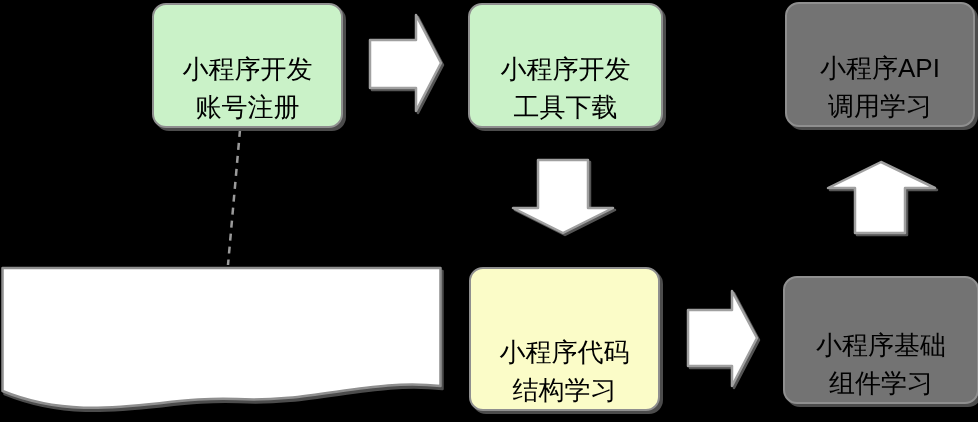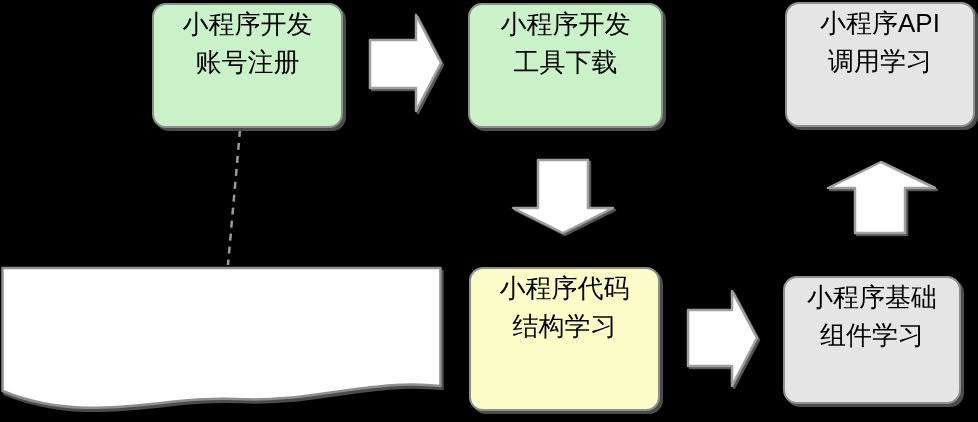--- a/index.html
+++ b/index.html
@@ -21,34 +21,34 @@
     top: 0;
     width: 978px;
     height: 422px;
   }
   .node {
     position: absolute;
     box-sizing: border-box;
     border: 2.5px solid #8f8f8f;
     border-radius: 14px;
     display: flex;
-    align-items: flex-start;
+    align-items: flex-end;
     justify-content: center;
     box-shadow: 3px 3px 0 #4c4c4c;
   }
   .node-label {
     white-space: pre-line;
     text-align: center;
     color: #000000;
     font-size: 26px;
     line-height: 38px;
     font-weight: 500;
   }
   .fill-green  { background: #caf2c8; }
-  .fill-cyan   { background: #e5e5e5; }
+  .fill-cyan   { background: #737373; }
   .fill-yellow { background: #fbfcc8; }
   .note-text {
     position: absolute;
     left: 2px;
     top: 268px;
     width: 438px;
     padding-top: 20px;
     text-align: center;
     white-space: pre-line;
     color: #000000;
@@ -109,19 +109,19 @@
   <div class="node fill-cyan" style="left:785px; top:2px; width:190px; height:125px;">
     <span class="node-label">小程序API
 调用学习</span>
   </div>
 
   <div class="node fill-yellow" style="left:469px; top:267px; width:191px; height:144px;">
     <span class="node-label">小程序代码
 结构学习</span>
   </div>
 
-  <div class="node fill-cyan" style="left:783px; top:276px; width:178px; height:128px;">
+  <div class="node fill-cyan" style="left:783px; top:276px; width:196px; height:128px;">
     <span class="node-label">小程序基础
 组件学习</span>
   </div>
 
 
 </div>
 
 </body></html>

